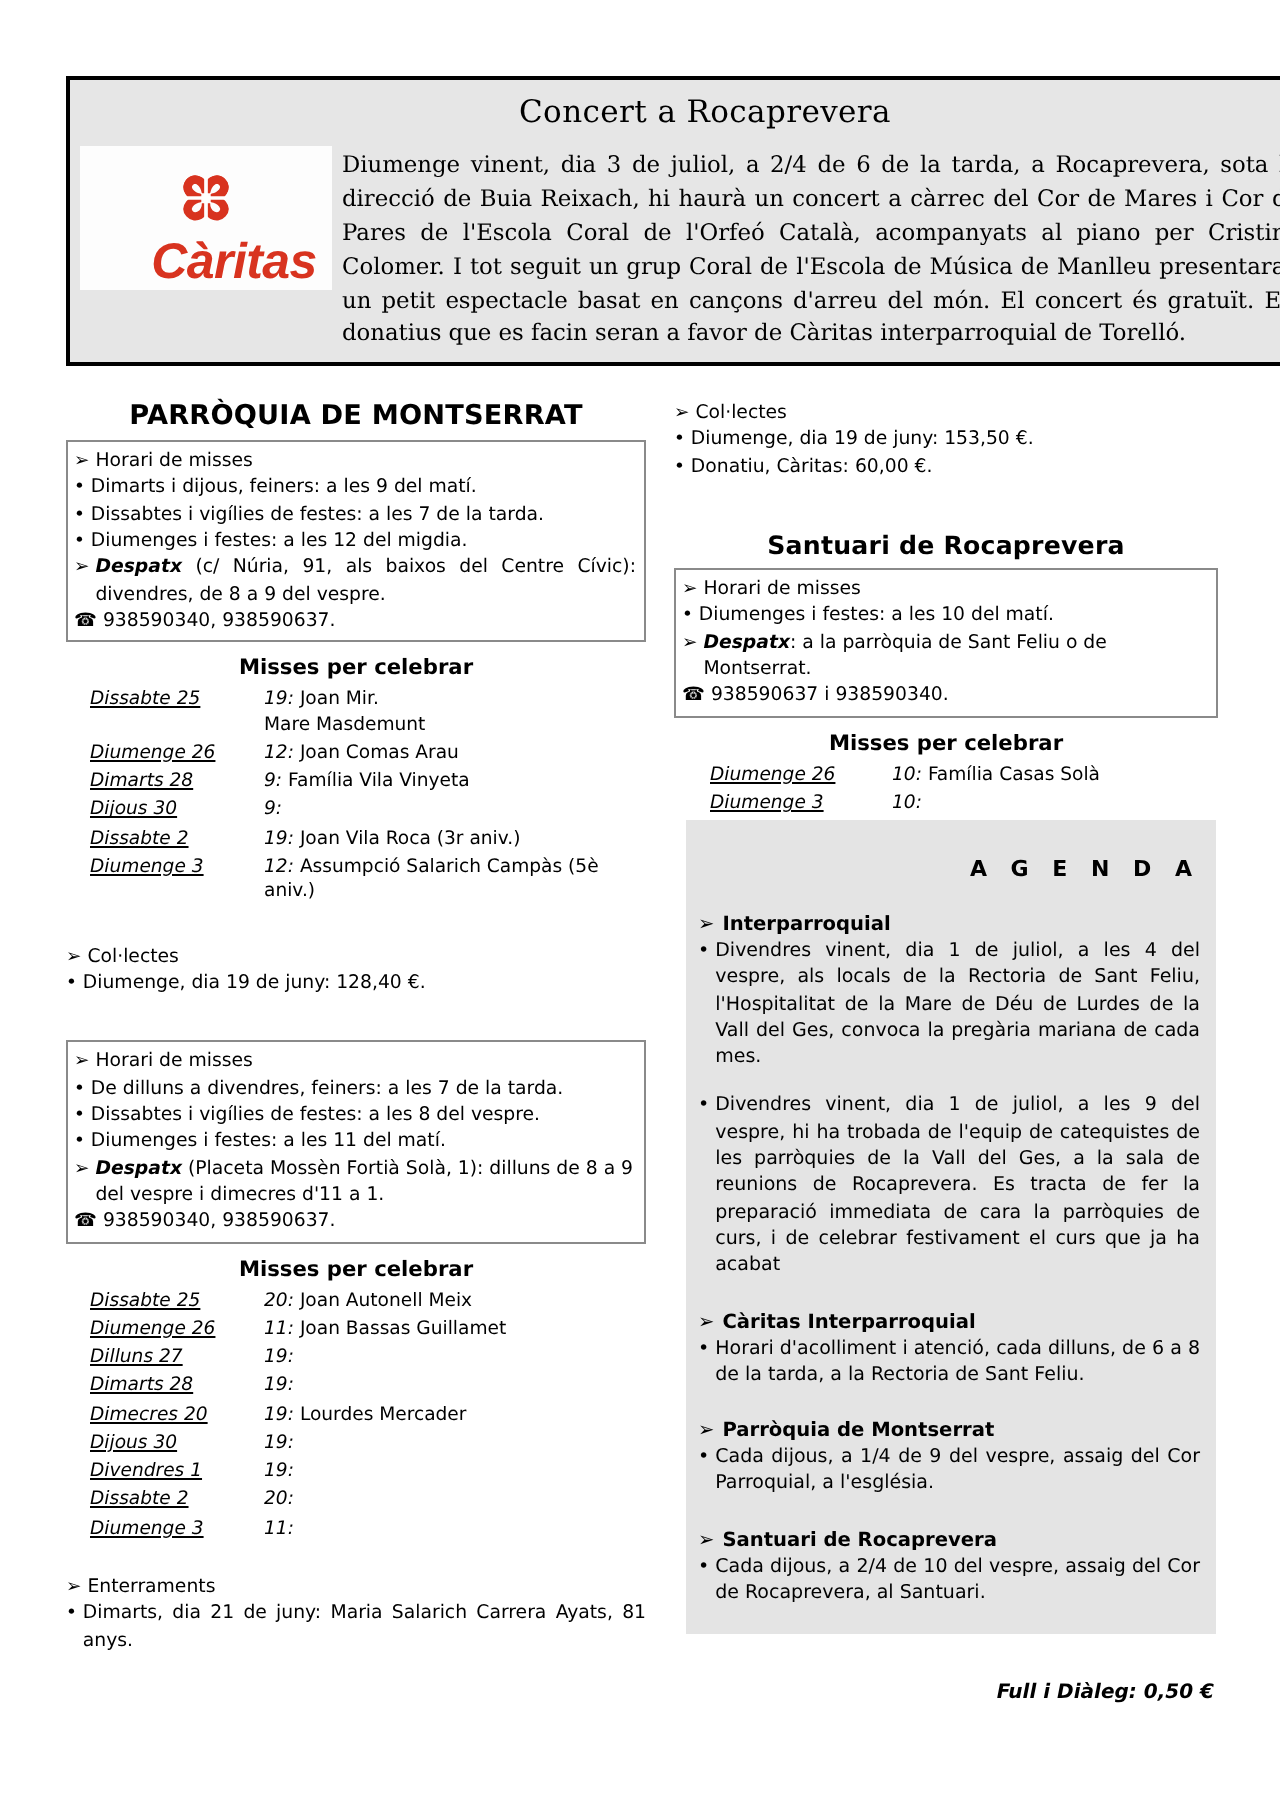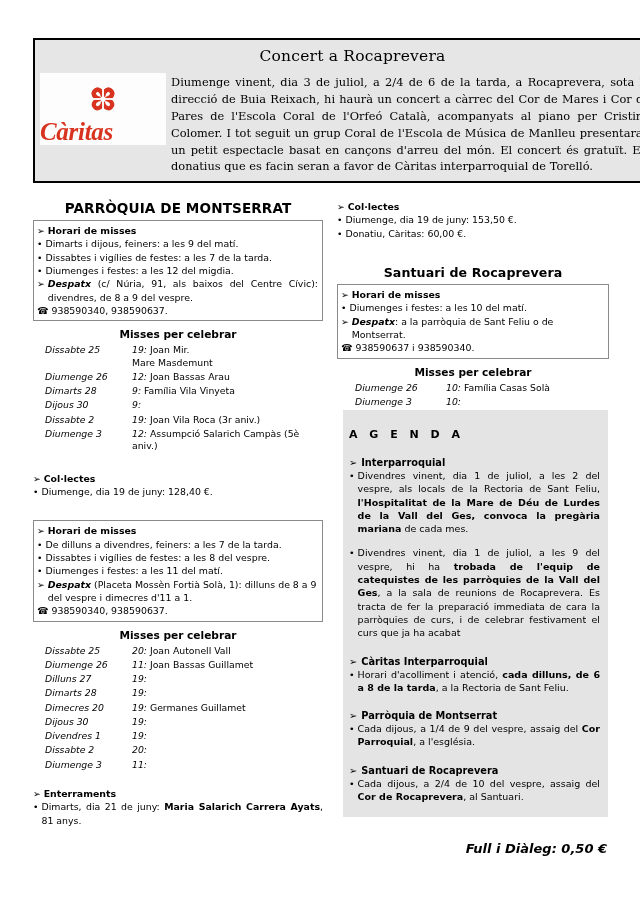--- a/index.html
+++ b/index.html
@@ -54,28 +54,29 @@
     position: absolute;
     left: 50%;
     top: 3px;
     transform: translateX(-50%);
   }
   .logo-word {
     position: absolute;
     left: 0;
     right: 0;
     bottom: 1px;
-    text-align: left;
-    font-family: Liberation Serif, serif;
+    text-align: center;
+    font-family: Liberation Sans, sans-serif;
     font-style: italic;
     font-weight: bold;
     font-size: 25px;
     color: #d8331f;
     letter-spacing: -0.3px;
     line-height: 1;
+    padding-left: 28px;
   }
   .header-text {
     flex: 1;
     padding: 3px 20px 0 4px;
     font-family: "DejaVu Serif", serif;
     font-size: 11.4px;
     line-height: 1.48;
     text-align: justify;
   }
 
@@ -121,21 +122,21 @@
     font-size: 9.2px;
   }
   .line .tx {
     flex: 1;
   }
   .arrow-head {
     font-weight: bold;
     font-size: 9.6px;
   }
   .just { text-align: justify; }
-  b { font-weight: bold; }
+  b { font-weight: normal; }
   i { font-style: italic; }
   .bi { font-weight: bold; font-style: italic; }
 
   .subhead {
     text-align: center;
     font-weight: bold;
     font-size: 10.6px;
     margin: 7px 0 3px 0;
   }
 
@@ -148,20 +149,21 @@
   .mass-table td {
     vertical-align: top;
     padding: 1px 0 1px 0;
     line-height: 1.32;
   }
   .mass-day {
     width: 84px;
     font-style: italic;
     padding-left: 12px !important;
     white-space: nowrap;
+    text-decoration: underline;
   }
   .mass-day.rt { width: 88px; padding-left: 18px !important; }
   .mass-info {
     padding-left: 3px !important;
     margin-left: 32px;
   }
   .mass-info i { font-style: italic; }
 
   .blk { margin-top: 10px; }
 
@@ -169,21 +171,21 @@
   .agenda {
     position: absolute;
     left: 343px;
     top: 410px;
     width: 265px;
     background: #e4e4e4;
     padding: 16px 8px 14px 6px;
     box-sizing: border-box;
   }
   .agenda-title {
-    text-align: left;
+    text-align: right;
     font-weight: bold;
     font-size: 11px;
     letter-spacing: 4px;
     margin: 2px 0 16px 0;
   }
   .agenda-group { margin-bottom: 13px; }
   .agenda-head {
     font-weight: bold;
     font-size: 9.8px;
     display: flex;
@@ -200,21 +202,21 @@
   .agenda-item .mk { flex: 0 0 auto; margin-right: 3px; }
   .agenda-item .tx { flex: 1; text-align: justify; }
 
   
   .footer {
     position: absolute;
     right: 33px;
     top: 841px;
     font-weight: bold;
     font-style: italic;
-    font-size: 13px;
+    font-size: 10px;
   }
   .phone-glyph { font-size: 8.6px; }
 </style>
 </head>
 <body>
 
 <div class="header-box">
   <div class="header-title">Concert a Rocaprevera</div>
   <div class="header-body">
     <div class="logo-cell">
@@ -279,21 +281,21 @@
         <td class="mass-info">
           <i>19:</i>
           <span>Joan Mir.</span><br>
           <span>Mare Masdemunt</span>
         </td>
       </tr>
       <tr>
         <td class="mass-day">Diumenge 26</td>
         <td class="mass-info">
           <i>12:</i>
-          <span>Joan Bassas Arau</span>
+          <span>Joan Comas Arau</span>
         </td>
       </tr>
       <tr>
         <td class="mass-day">Dimarts 28</td>
         <td class="mass-info">
           <i>9:</i>
           <span>Família Vila Vinyeta</span>
         </td>
       </tr>
       <tr>
@@ -359,37 +361,37 @@
         <span class="mk phone-glyph">☎</span>
         <span class="tx">938590340, 938590637.</span>
       </div>
     </div>
 
     <div class="subhead">Misses per celebrar</div>
     <table class="mass-table">
       <tbody>
           <tr>
         <td class="mass-day">Dissabte 25</td>
-        <td class="mass-info"><i>20:</i> <span>Joan Autonell Vall</span></td>
+        <td class="mass-info"><i>20:</i> <span>Joan Autonell Meix</span></td>
       </tr>
       <tr>
         <td class="mass-day">Diumenge 26</td>
         <td class="mass-info"><i>11:</i> <span>Joan Bassas Guillamet</span></td>
       </tr>
       <tr>
         <td class="mass-day">Dilluns 27</td>
         <td class="mass-info"><i>19:</i> <span></span></td>
       </tr>
       <tr>
         <td class="mass-day">Dimarts 28</td>
         <td class="mass-info"><i>19:</i> <span></span></td>
       </tr>
       <tr>
         <td class="mass-day">Dimecres 20</td>
-        <td class="mass-info"><i>19:</i> <span>Germanes Guillamet</span></td>
+        <td class="mass-info"><i>19:</i> <span>Lourdes Mercader</span></td>
       </tr>
       <tr>
         <td class="mass-day">Dijous 30</td>
         <td class="mass-info"><i>19:</i> <span></span></td>
       </tr>
       <tr>
         <td class="mass-day">Divendres 1</td>
         <td class="mass-info"><i>19:</i> <span></span></td>
       </tr>
       <tr>
@@ -473,21 +475,21 @@
 <div class="agenda">
   <div class="agenda-title">A G E N D A</div>
 
   <div class="agenda-group">
     <div class="agenda-head">
       <span class="mk">➢</span>
       <span>Interparroquial</span>
     </div>
     <div class="agenda-item">
       <span class="mk">•</span>
-      <span class="tx"><span>Divendres vinent, dia 1 de juliol, a les 2 del vespre, als locals de la Rectoria de Sant Feliu, </span><b>l'Hospitalitat de la Mare de Déu de Lurdes de la Vall del Ges, convoca la pregària mariana</b><span> de cada mes.</span></span>
+      <span class="tx"><span>Divendres vinent, dia 1 de juliol, a les 4 del vespre, als locals de la Rectoria de Sant Feliu, </span><b>l'Hospitalitat de la Mare de Déu de Lurdes de la Vall del Ges, convoca la pregària mariana</b><span> de cada mes.</span></span>
     </div>
     <div class="agenda-item" style="margin-top:11px;">
       <span class="mk">•</span>
       <span class="tx"><span>Divendres vinent, dia 1 de juliol, a les 9 del vespre, hi ha </span><b>trobada de l'equip de catequistes de les parròquies de la Vall del Ges</b><span>, a la sala de reunions de Rocaprevera. Es tracta de fer la preparació immediata de cara la parròquies de curs, i de celebrar festivament el curs que ja ha acabat</span></span>
     </div>
   </div>
 
   <div class="agenda-group" style="margin-top:16px;">
     <div class="agenda-head">
       <span class="mk">➢</span>

